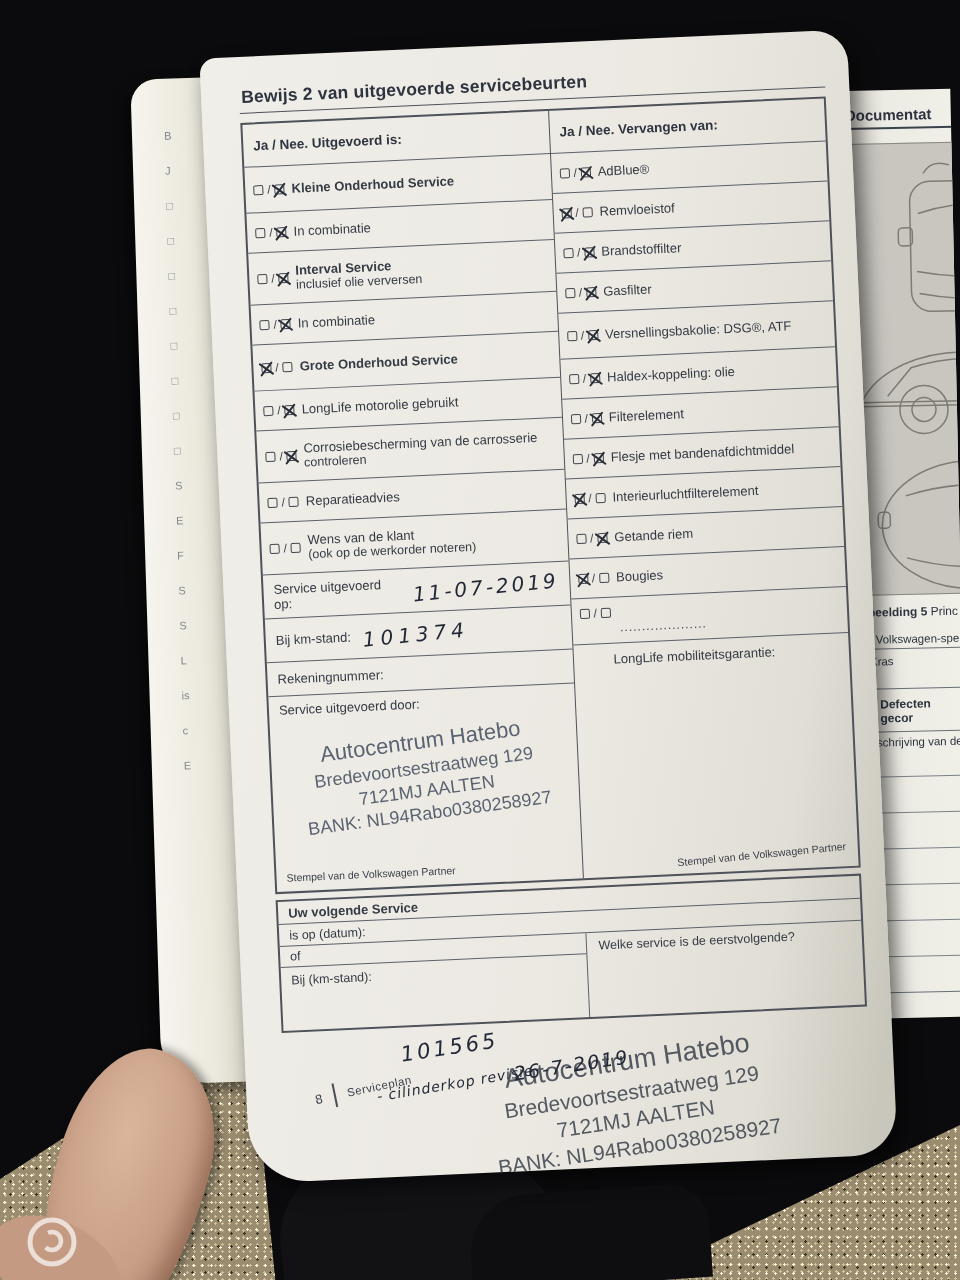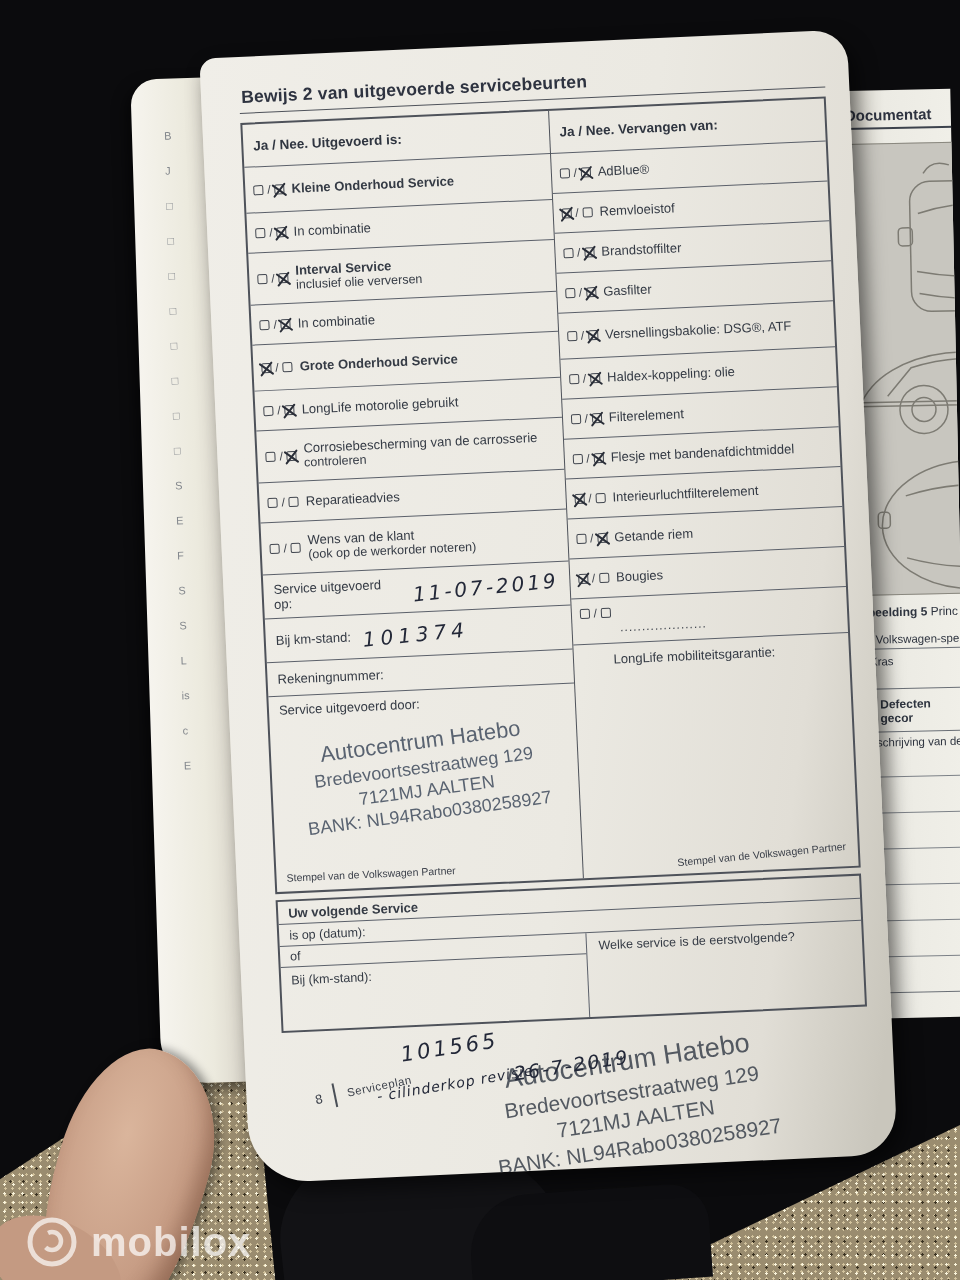--- a/index.html
+++ b/index.html
@@ -441,14 +441,13 @@
 </div>
 
 <div class="thumb"></div>
 <div class="thumb2"></div>
 
 <div class="watermark">
   <svg width="52" height="52" viewBox="0 0 52 52">
     <circle cx="26" cy="26" r="22" fill="none" stroke="rgba(255,255,255,.85)" stroke-width="5"></circle>
     <circle cx="26" cy="25" r="9" fill="none" stroke="rgba(255,255,255,.85)" stroke-width="4.5" stroke-dasharray="40 17" stroke-dashoffset="-24" transform="rotate(90 26 25)"></circle>
   </svg>
-  <span class="brand">mobilox</span>
 </div>
 
 </body></html>

